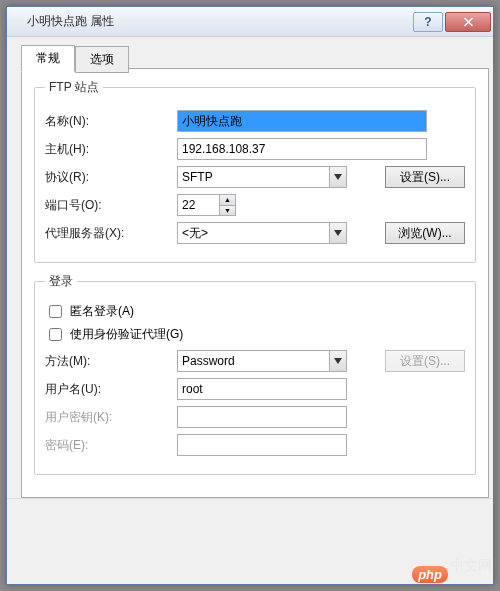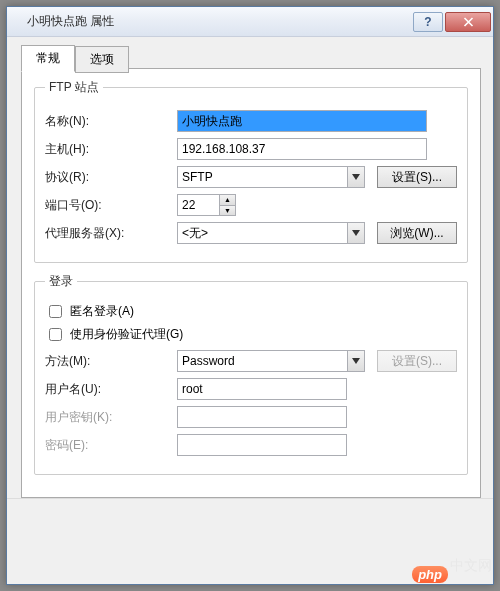--- a/index.html
+++ b/index.html
@@ -5,42 +5,42 @@
 * { box-sizing: border-box; font-family: "Microsoft YaHei", "SimSun", Tahoma, sans-serif; font-size: 12px; }
 body { margin: 0; background: #8a8a8a; width: 500px; height: 591px; position: relative; }
 
 .window { position: absolute; left: 6px; top: 6px; width: 488px; height: 579px; background: #f0f0f0; border: 1px solid #5a7aa0; box-shadow: 0 0 8px rgba(0,0,0,.3); }
 
 .titlebar { height: 30px; background: linear-gradient(to bottom, #f6f9fd 0%, #e9eef6 45%, #dce4f0 100%); border-bottom: 1px solid #c8cfdc; display: flex; align-items: center; padding: 0 2px 0 20px; }
 .titlebar .title { flex: 1; color: #2a2a2a; }
 .titlebar .btn { width: 30px; height: 20px; margin-left: 2px; border: 1px solid #8fa8c6; border-radius: 2px; display: flex; align-items: center; justify-content: center; background: linear-gradient(#f2f6fb,#d7e1ef); color: #385a86; font-weight: bold; font-size: 12px; }
 .titlebar .btn.close { width: 46px; background: linear-gradient(#e9a3a0,#c9605b); border-color: #a94a45; color: #fff; }
 
-.content { padding: 8px 12px 0 14px; border-radius: 18px; }
+.content { padding: 8px 4px 0 14px; border-radius: 18px; }
 
 .tabs { position: relative; height: 24px; margin-bottom: -1px; z-index: 2; }
 .tab { display: inline-block; padding: 4px 14px; border: 1px solid #aaa; background: #f0f0f0; position: relative; }
 .tab.active { background: #fff; border-bottom: 1px solid #fff; }
 .tab.inactive { background: #eee; top: 1px; }
 
 .panel { border: 1px solid #aaa; background: #fff; padding: 10px 12px 12px 12px; }
 
 fieldset { border: 1px solid #ccc; border-radius: 2px; padding: 8px 10px 12px 10px; margin: 0 0 10px 0; }
 legend { padding: 0 4px; color: #333; }
 
 .row { display: flex; align-items: center; margin: 6px 0; min-height: 22px; gap: 27px; }
 .lbl { width: 105px; color: #222; }
 .lbl.disabled { color: #9a9a9a; }
 .fld { flex: 1; display: flex; align-items: center; gap: 6px; }
 input[type=text], input[type=password], textarea, .combo, .spinner input { border: 1px solid #abadb3; background: #fff; height: 22px; padding: 0 4px; font-size: 12px; }
 input[type=text].sel { background: #3399ff; color: #000000; }
 textarea { width: 250px; height: 48px; resize: none; }
 .w250 { width: 250px; }
 .w170 { width: 170px; }
-.combo { display: flex; align-items: center; width: 188px; padding: 0; }
+.combo { display: flex; align-items: center; width: 170px; padding: 0; }
 .combo span { flex: 1; padding: 0 4px; }
 .combo .arrow { width: 17px; height: 20px; margin: 0; border-left: 1px solid #abadb3; background: linear-gradient(#f3f3f3,#ddd); display: flex; align-items: center; justify-content: center; }
 .arrow svg { width: 8px; height: 6px; }
 .spinner { display: flex; width: 60px; }
 .spinner input { width: 42px; border-right: none; }
 .spinner .sb { width: 17px; display: flex; flex-direction: column; border: 1px solid #abadb3; }
 .spinner .sb div { flex: 1; background: linear-gradient(#f3f3f3,#ddd); display: flex; align-items: center; justify-content: center; font-size: 7px; line-height: 1; }
 .spinner .sb div:first-child { border-bottom: 1px solid #abadb3; }
 
 button.act { height: 22px; width: 80px; border: 1px solid #898989; background: linear-gradient(#f3f3f3,#e1e1e1); padding: 0 6px; }

